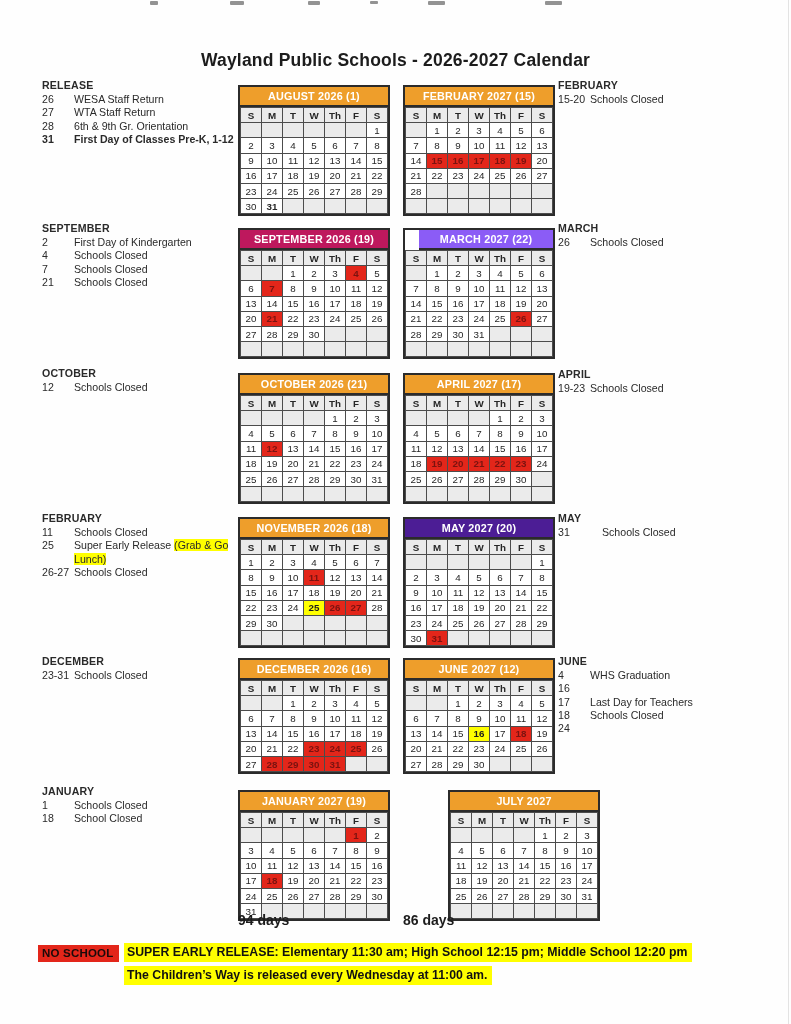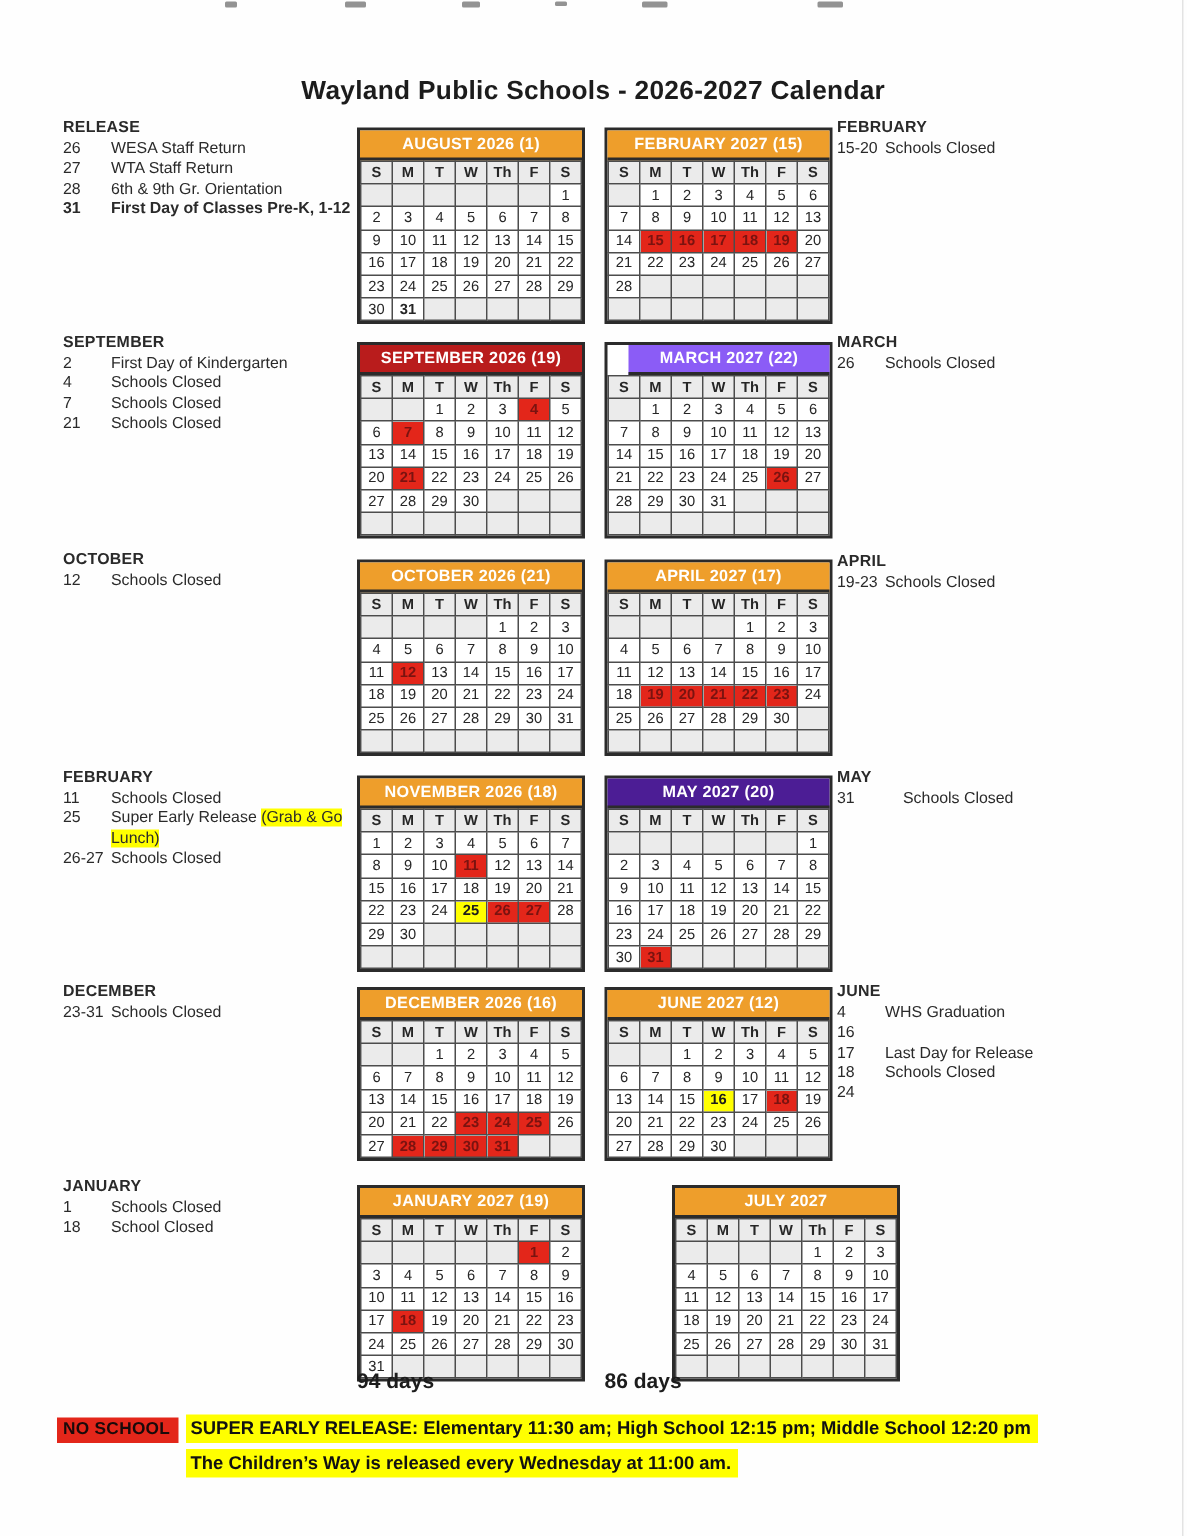--- a/index.html
+++ b/index.html
@@ -229,21 +229,21 @@
           <td class="empty"></td>
           <td class="empty"></td>
           <td class="empty"></td>
           <td class="empty"></td>
           <td class="empty"></td>
         </tr>
       </tbody>
     </table>
   </div>
 <div class="cal" id="cal-sep">
-    <div class="cal-title" style="background: #b91c1c;">SEPTEMBER 2026 (19)</div>
+    <div class="cal-title" style="background: #be185d;">SEPTEMBER 2026 (19)</div>
     <table>
       <tbody>
         <tr>
           <th>S</th>
           <th>M</th>
           <th>T</th>
           <th>W</th>
           <th>Th</th>
           <th>F</th>
           <th>S</th>
@@ -1031,21 +1031,21 @@
     <div class="month">JUNE</div>
     <div class="item">
       <span class="d">4</span>
       <span class="t"><span>WHS Graduation</span></span>
     </div>
     <div class="item">
       <span class="d">16</span>
     </div>
     <div class="item">
       <span class="d">17</span>
-      <span class="t"><span>Last Day for Release</span></span>
+      <span class="t"><span>Last Day for Teachers</span></span>
     </div>
     <div class="item">
       <span class="d">18</span>
       <span class="t"><span>Schools Closed</span></span>
     </div>
     <div class="item">
       <span class="d">24</span>
     </div>
   </div>
 

